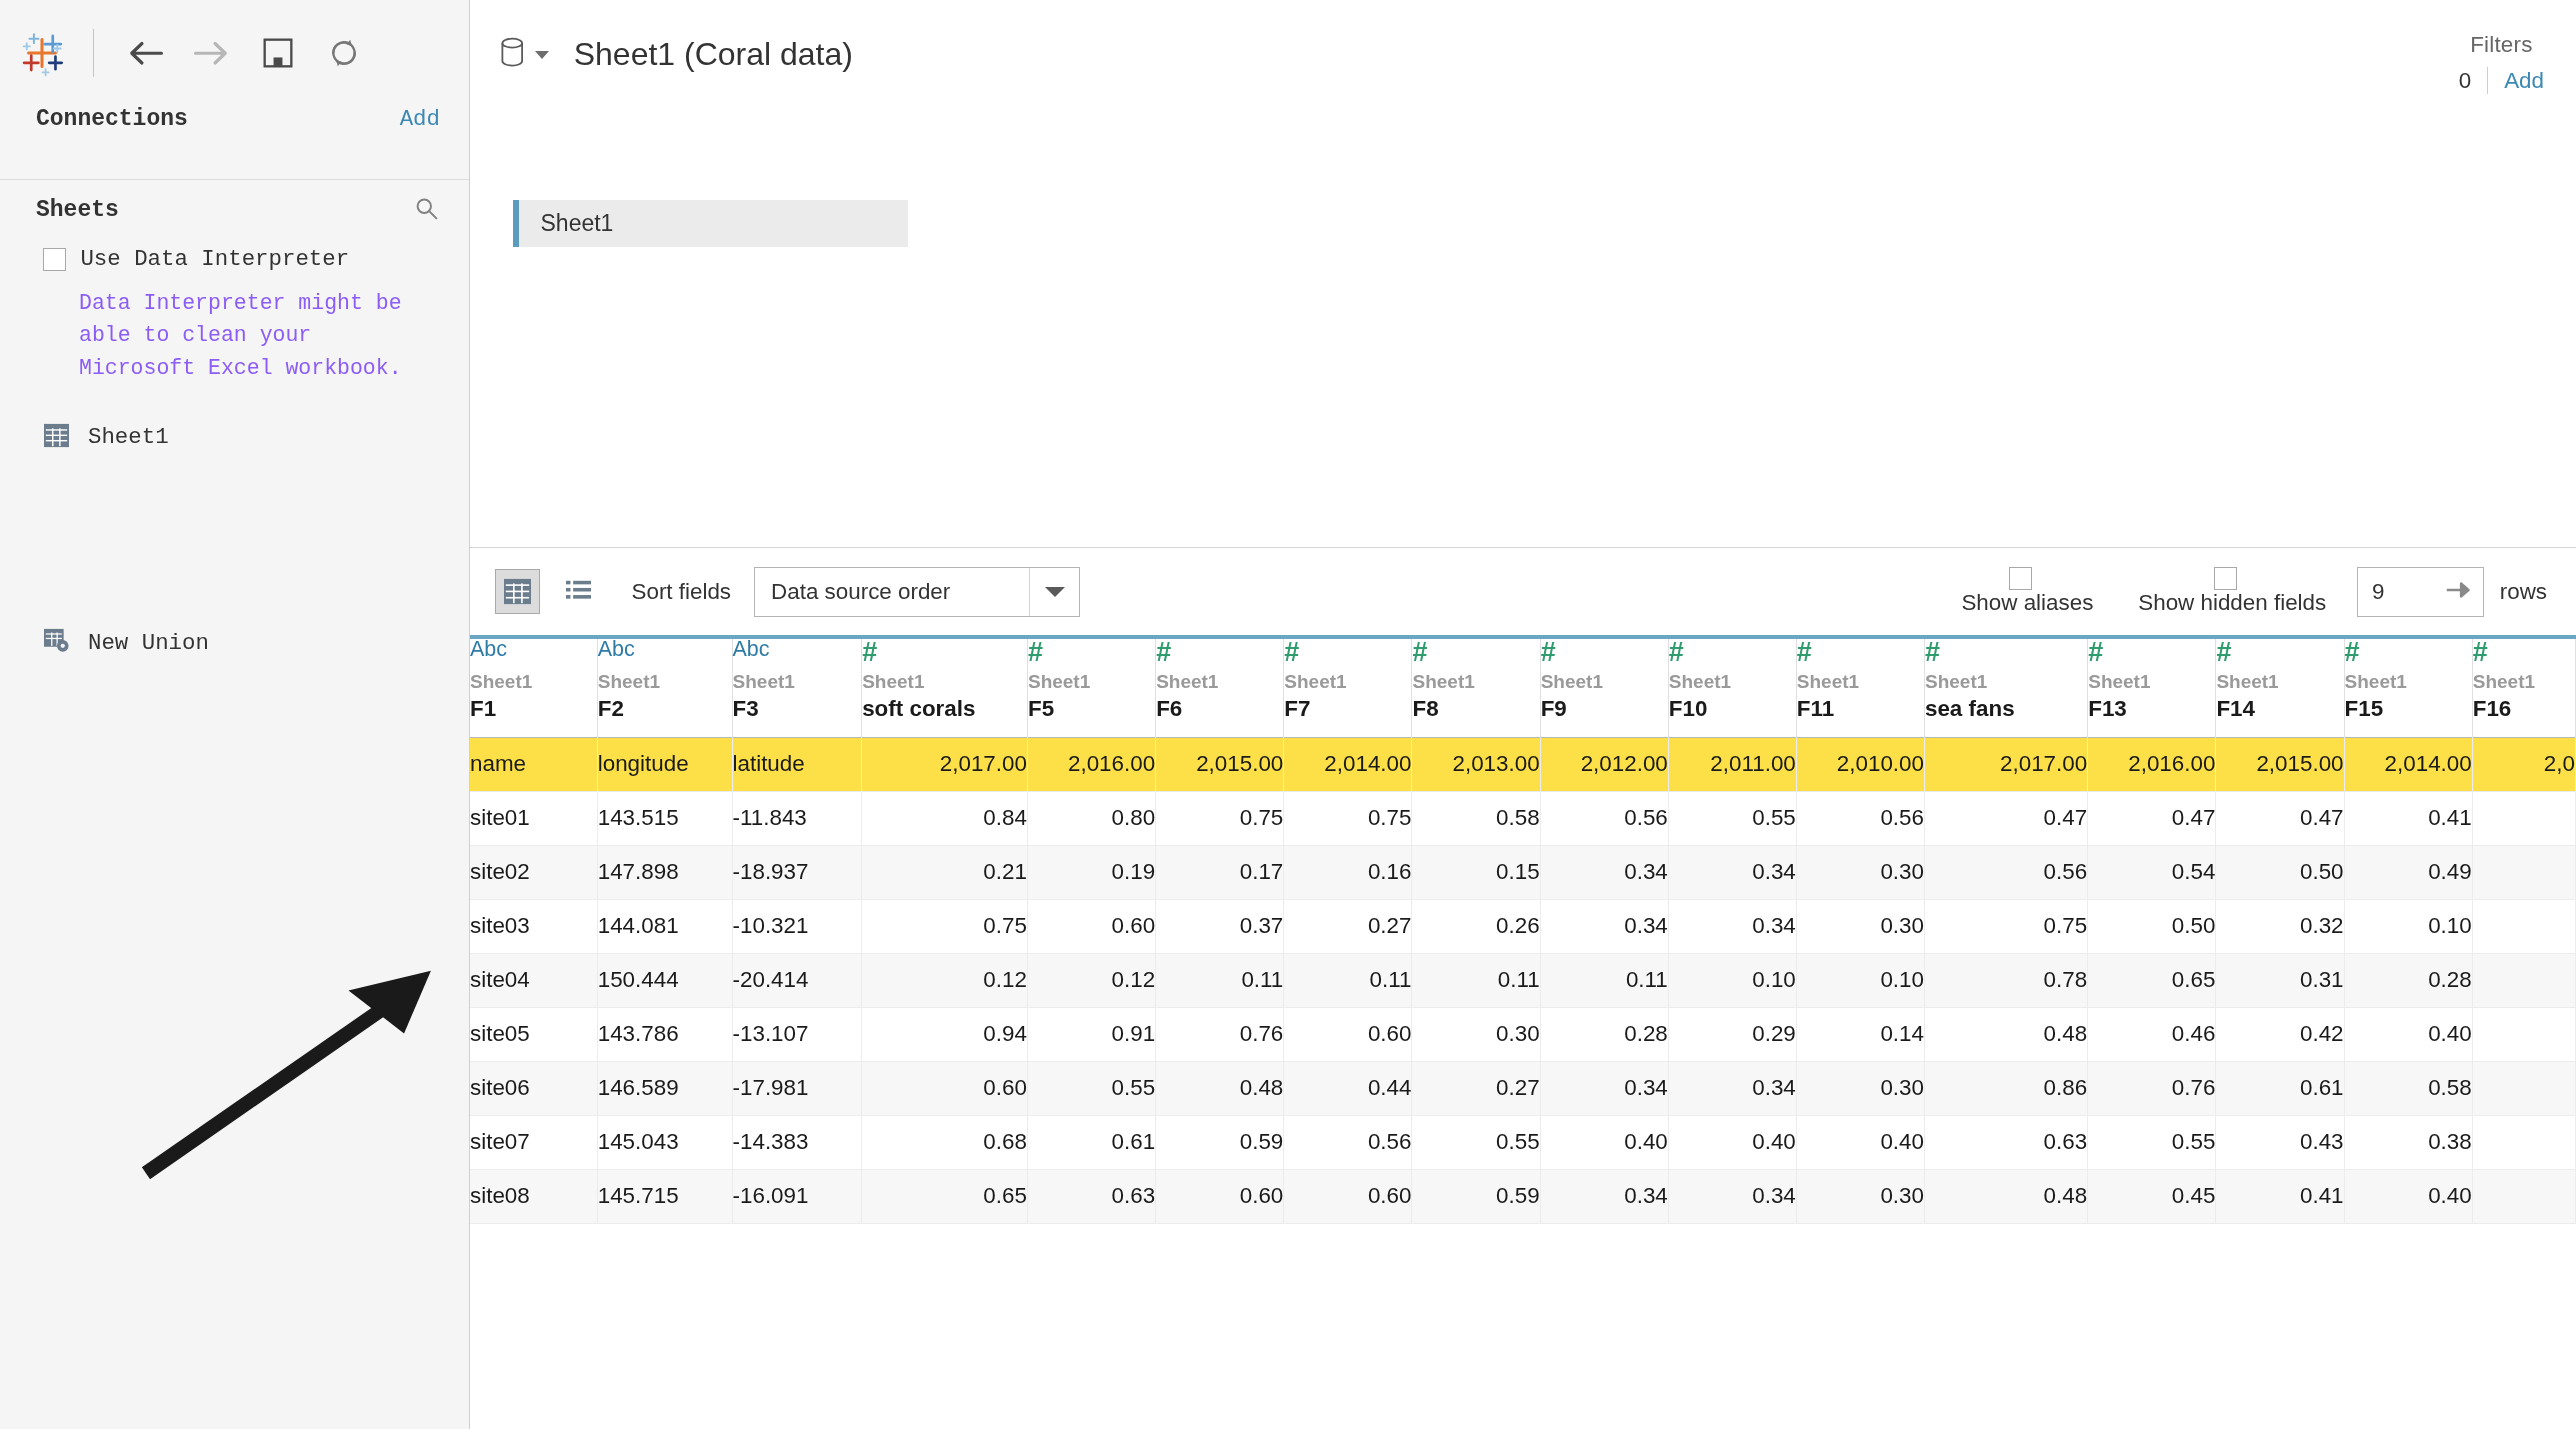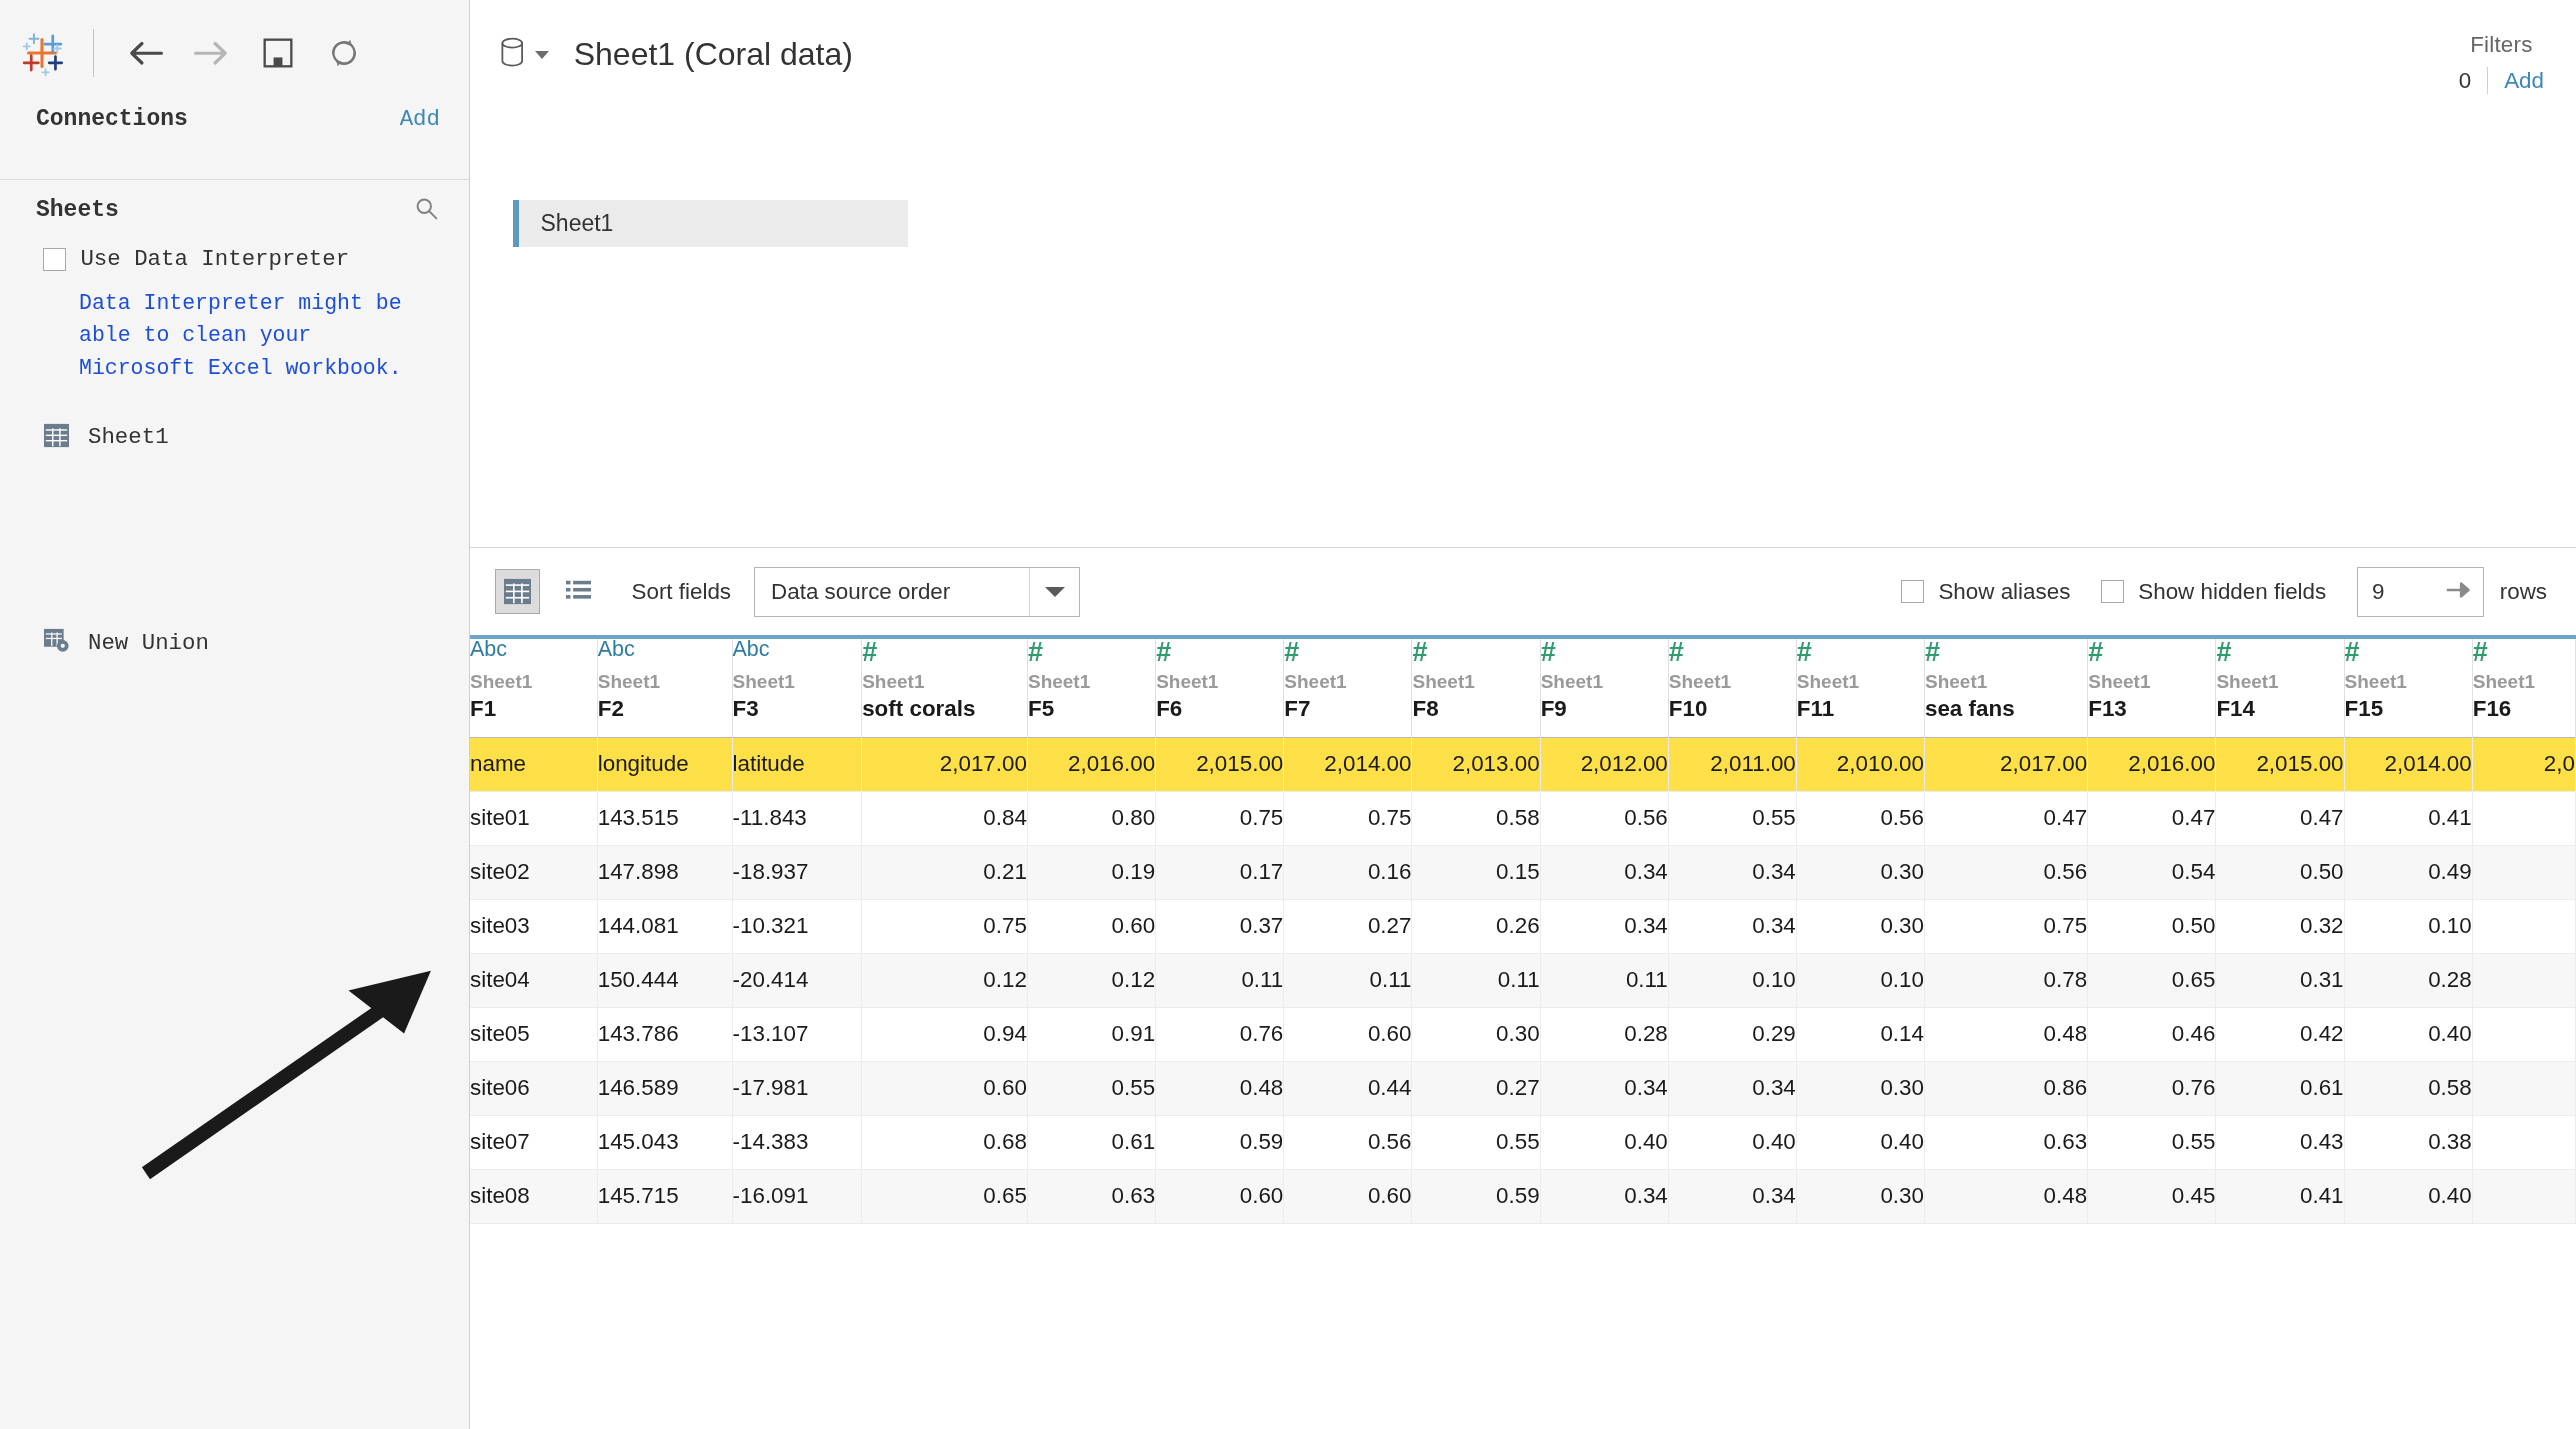--- a/index.html
+++ b/index.html
@@ -65,21 +65,21 @@
 
   .chk-row { display: flex; align-items: center; padding-left: 43px; margin-top: 5.4px; cursor: pointer; }
   .chkbox {
     width: 23px; height: 23px;
     border: 0.9px solid #a8a8a8; background: #ffffff;
     flex: 0 0 23px;
   }
   .chk-label { font-size: 22.4px; color: #333333; margin-left: 14.4px; }
 
   .di-desc {
-    font-size: 21.5px; color: #1d4ed8;
+    font-size: 21.5px; color: #8b5cf6;
     line-height: 1.52;
     margin: 14.4px 57px 0 79px;
   }
 
   .sheet-row {
     display: flex; align-items: center;
     padding-left: 43px; margin-top: 38px;
     cursor: pointer;
   }
   .sheet-row .lbl { font-size: 22.4px; color: #333333; margin-left: 18px; }
@@ -157,21 +157,21 @@
     position: absolute; right: 0; top: 0; bottom: 0; width: 50px;
     border-left: 0.9px solid #d3d3d3;
     display: flex; align-items: center; justify-content: center;
   }
   .tri-down {
     width: 0; height: 0;
     border-left: 10px solid transparent; border-right: 10px solid transparent;
     border-top: 10.8px solid #5a5a5a;
   }
   .tb-right { margin-left: auto; display: flex; align-items: center; gap: 0; }
-  .tb-right .chk-row2 { display: flex; align-items: center; cursor: pointer; margin-right: 30.5px; }
+  .tb-right .chk-row2 { display: flex; align-items: center; cursor: pointer; margin-right: 30.5px; flex-direction: column; }
   .tb-right .chk-row2 .chk-label { font-size: 22.4px; margin-left: 14.4px; color: #333333; }
   .rows-input {
     width: 127px; height: 50px;
     border: 0.9px solid #b4b4b4; background: #ffffff;
     display: flex; align-items: center; justify-content: space-between;
     padding: 0 10.8px 0 14.4px;
     cursor: text;
   }
   .rows-input .num { font-size: 22.4px; color: #333333; }
   .rows-lbl { font-size: 22.4px; color: #333333; margin-left: 16px; }

